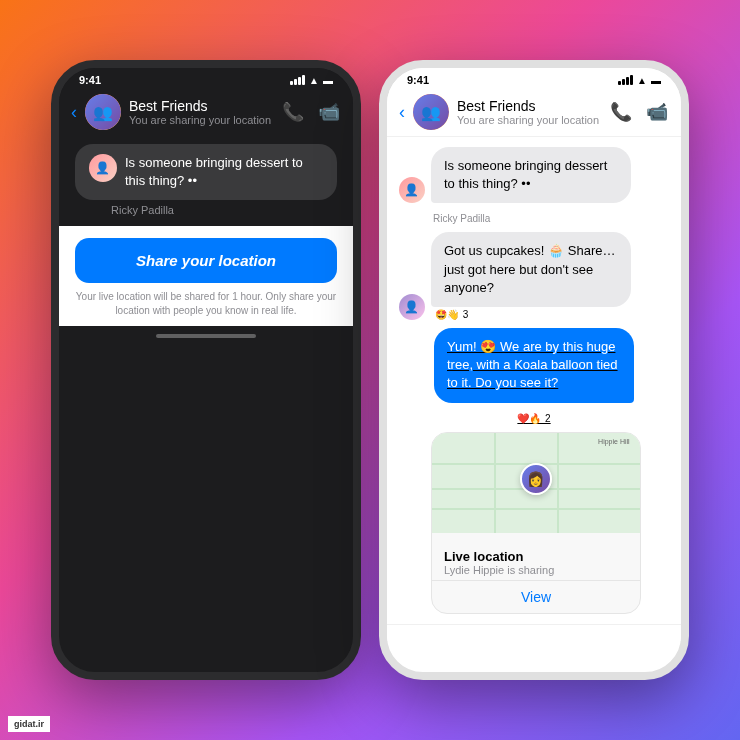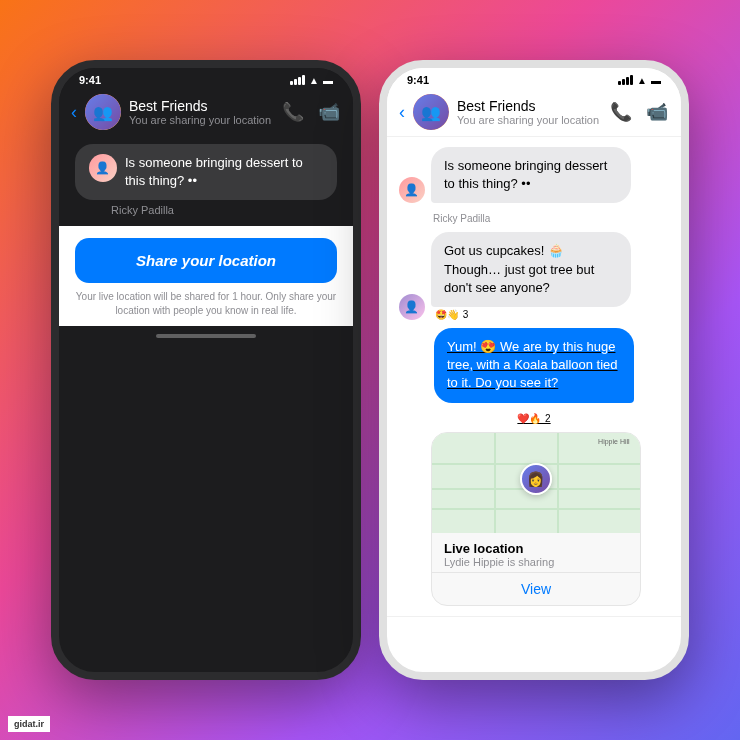--- a/index.html
+++ b/index.html
@@ -261,20 +261,21 @@
       border: 2px solid white;
       background: linear-gradient(135deg, #667eea, #764ba2);
       display: flex;
       align-items: center;
       justify-content: center;
       font-size: 14px;
       box-shadow: 0 2px 6px rgba(0,0,0,0.2);
     }
     .location-card-info {
       padding: 8px 12px 4px;
+      margin-top: 8px;
     }
     .live-location-title {
       font-size: 13px;
       font-weight: 600;
       color: #000;
     }
     .live-location-sub {
       font-size: 11px;
       color: #8e8e93;
     }
@@ -430,21 +431,21 @@
 
         <div class="msg-row">
           <div class="small-avatar" style="background:linear-gradient(135deg,#ff9a9e,#fad0c4); border-radius:50%; display:flex; align-items:center; justify-content:center; font-size:12px;">👤</div>
           <div class="bubble-received">Is someone bringing dessert to this thing? ••</div>
         </div>
         <div class="sender-name-light">Ricky Padilla</div>
 
         <div class="msg-row">
           <div class="small-avatar" style="background:linear-gradient(135deg,#a18cd1,#fbc2eb); border-radius:50%; display:flex; align-items:center; justify-content:center; font-size:12px;">👤</div>
           <div>
-            <div class="bubble-received">Got us cupcakes! 🧁 Though… just got tree but don't see anyone?</div>
+            <div class="bubble-received">Got us cupcakes! 🧁 Share… just got here but don't see anyone?</div>
             <div class="reactions">🤩👋 3</div>
           </div>
         </div>
 
         <div class="msg-row msg-row-right">
           <div>
             <div class="bubble-sent">Yum! 😍 We are by this huge tree, with a Koala balloon tied to it. Do you see it?</div>
           </div>
         </div>
 

